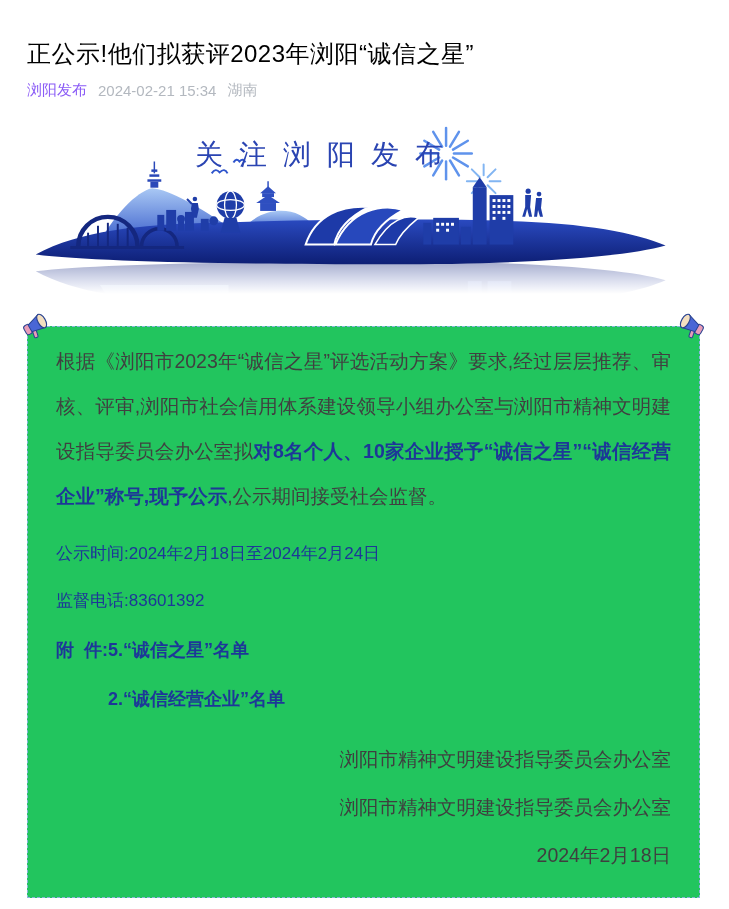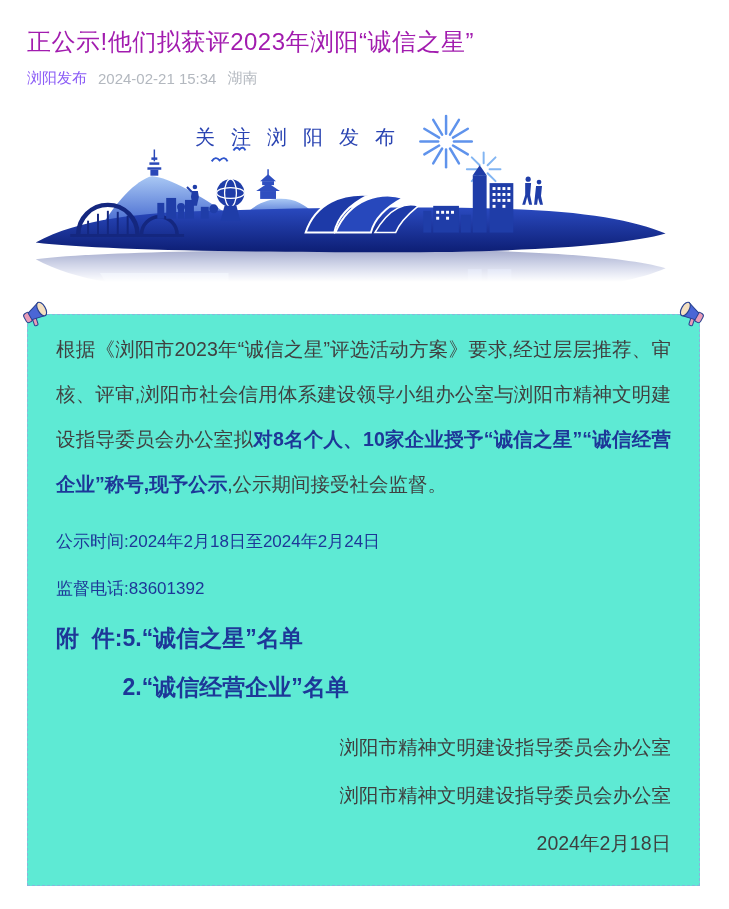--- a/index.html
+++ b/index.html
@@ -1,37 +1,37 @@
 <!DOCTYPE html>
 <html><head>
 <meta charset="utf-8">
 <style>
   html,body{margin:0;padding:0;background:#ffffff;}
   body{width:729px;font-family:"Liberation Sans","DejaVu Sans",sans-serif;-webkit-font-smoothing:antialiased;}
   .page{width:729px;box-sizing:border-box;padding:18px 29px 24px 27px;background:#fff;}
 
-  .title{font-size:24px;line-height:31px;font-weight:500;color:#a21caf;margin:8px 0 12px 0;letter-spacing:.5px;}
+  .title{font-size:24px;line-height:31px;font-weight:500;color:#000000;margin:20px 0 12px 0;letter-spacing:.5px;}
   .byline{font-size:15px;color:#b3b8bf;margin-bottom:16px;display:flex;align-items:center;gap:11px;}
   .byline .account{color:#8b5cf6;}
 
   .banner{position:relative;width:673px;height:178px;margin:0 0 32px 0;}
-  .banner-caption{position:absolute;left:168px;top:20px;font-size:20px;font-weight:500;color:#2a44b2;letter-spacing:16px;white-space:nowrap;}
+  .banner-caption{position:absolute;left:168px;top:20px;font-size:28px;font-weight:500;color:#2a44b2;letter-spacing:16px;white-space:nowrap;}
   .banner svg{display:block;}
 
-  .notice-box{position:relative;box-sizing:border-box;width:673px;border:1px dashed #8ab4dd;padding:12px 28px 30px 28px;background:#5eead4;}
+  .notice-box{position:relative;box-sizing:border-box;width:673px;border:1px dashed #8ab4dd;padding:12px 28px 30px 28px;background:#22c55e;}
   .horn{position:absolute;width:30px;height:32px;top:-16px;}
   .horn-left{left:-8px;}
   .horn-right{right:-8px;}
 
   .para{font-size:19.5px;line-height:45px;color:#404040;text-align:justify;margin:0;}
   .em{color:#1d3798;font-weight:700;}
 
   .line-blue{color:#1d3798;font-weight:400;font-size:17px;line-height:24px;margin:23px 0 0 0;}
 
-  .attach{display:flex;margin-top:25px;color:#1d3798;font-weight:700;font-size:23px;line-height:24px;}
+  .attach{display:flex;margin-top:25px;color:#1d3798;font-weight:700;font-size:18px;line-height:24px;}
   .attach-label{white-space:pre;}
   .attach-items > div + div{margin-top:25px;}
 
   .signatures{margin-top:36px;text-align:right;font-size:19.5px;color:#3f3f3f;line-height:24px;}
   .signatures > div + div{margin-top:24px;}
 </style>
 </head>
 <body>
 
 <div class="page">

